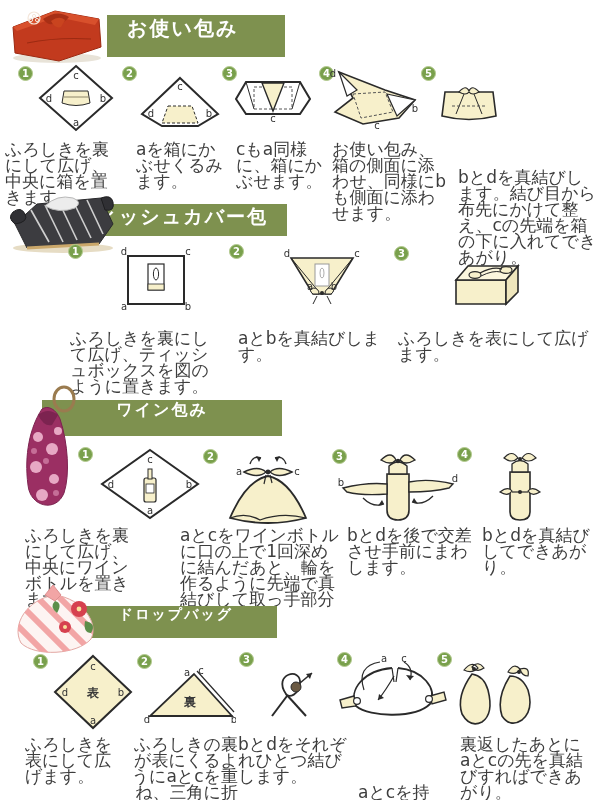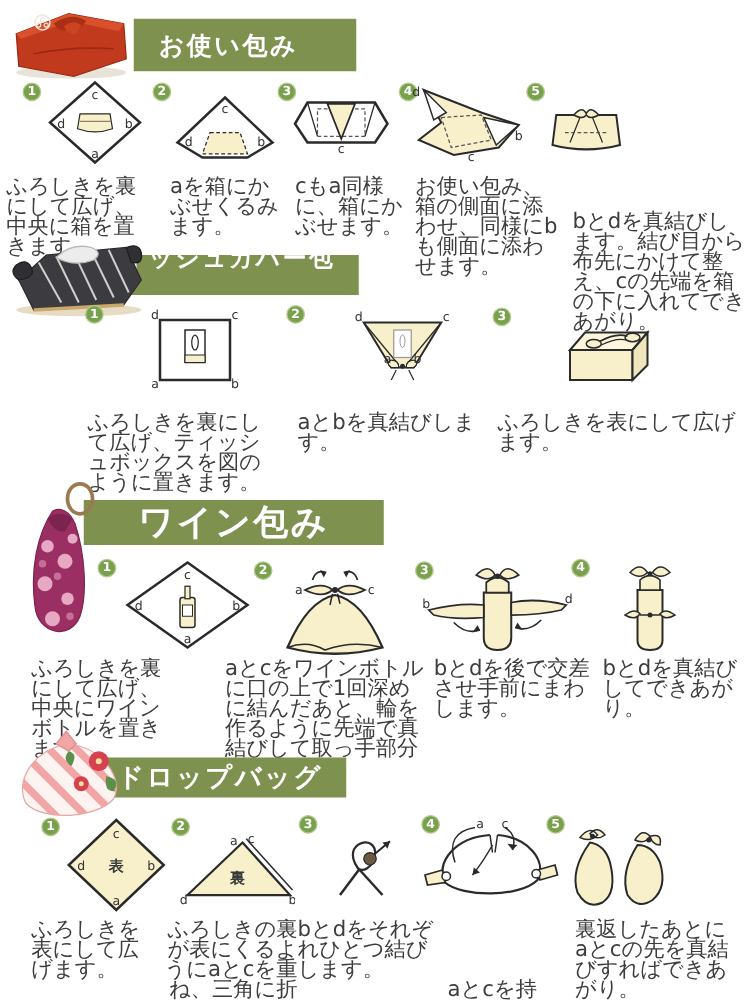--- a/index.html
+++ b/index.html
@@ -1,18 +1,18 @@
 <!DOCTYPE html>
 <html><head>
 <meta charset="utf-8">
 <style>
   html,body{margin:0;padding:0;background:#fff;}
   #page{position:relative;width:600px;height:800px;background:#fff;overflow:hidden;
         font-family:"DejaVu Sans","Liberation Sans",sans-serif;}
-  .banner{position:absolute;background:#7e914f;color:#fff;display:flex;align-items:center;
+  .banner{position:absolute;background:#7e914f;color:#fff;display:flex;align-items:flex-start;
           justify-content:center;font-weight:bold;letter-spacing:2px;}
   .banner.left{justify-content:flex-start;padding-left:20px;box-sizing:border-box;}
   .badge{position:absolute;width:15px;height:15px;border-radius:50%;background:#79a04c;
          border:1px solid #b3ca8f;color:#fff;font-size:10px;font-weight:bold;
          display:flex;align-items:center;justify-content:center;box-sizing:border-box;line-height:1;}
   .cap{position:absolute;font-size:17px;line-height:16px;color:#3d3d3d;}
   .diag{position:absolute;}
   .diag text{font-size:10px;fill:#333;}
   .diag text.cjk{font-size:12px;font-weight:bold;fill:#3a3a3a;}
   .photo{position:absolute;}
@@ -170,21 +170,21 @@
       <polygon points="58,26 70,12 70,38 58,50" fill="#efe6bc" stroke="#2a2a2a" stroke-width="1.6"></polygon>
       <ellipse cx="27" cy="21" rx="6" ry="3.4" fill="#f7f0cb" stroke="#2a2a2a" stroke-width="1.2"></ellipse>
       <ellipse cx="58" cy="16" rx="6" ry="3.4" fill="#f7f0cb" stroke="#2a2a2a" stroke-width="1.2"></ellipse>
       <path d="M32,19 Q45,12 54,15" stroke="#2a2a2a" stroke-width="1.4" fill="none"></path>
       <path d="M33,22 Q45,16 53,18" stroke="#2a2a2a" stroke-width="1" fill="none"></path>
     </svg>
     <div class="cap" style="left:398px;top:330px;width:200px;">ふろしきを表にして広げます。</div>
   </section>
 
   <section>
-    <div class="banner" style="left:67px;top:400px;width:240px;height:36px;font-size:28px;">
+    <div class="banner" style="left:42px;top:400px;width:240px;height:36px;font-size:16px;">
       <span>ワイン包み</span>
     </div>
 
     <svg class="photo" style="left:12px;top:385px;" width="72" height="135" viewBox="0 0 72 135">
       <ellipse cx="52" cy="14" rx="10" ry="12" fill="none" stroke="#9a7b4f" stroke-width="3"></ellipse>
       <path d="M30,24 C18,42 12,70 16,100 C18,122 44,128 52,108 C58,90 56,58 48,34 C44,24 36,20 30,24 Z" fill="#9b2f63" stroke="#7c2350" stroke-width="1"></path>
       <path d="M26,30 Q36,22 46,30 L40,40 Q32,42 26,30 Z" fill="#7c2350"></path>
       <g fill="#e7a8c4">
         <circle cx="26" cy="52" r="5"></circle>
           <circle cx="40" cy="64" r="6"></circle>
@@ -262,21 +262,21 @@
       <path d="M6,10 Q14,1 20,10 Q14,16 6,10 Z M38,10 Q30,1 24,10 Q30,16 38,10 Z" fill="#f7f0cb" stroke="#2a2a2a" stroke-width="1.2"></path>
       <circle cx="22" cy="11" r="2" fill="#2a2a2a"></circle>
       <path d="M2,44 Q10,38 14,43 Q10,49 2,44 Z M42,44 Q34,38 30,43 Q34,49 42,44 Z" fill="#f7f0cb" stroke="#2a2a2a" stroke-width="1.2"></path>
       <circle cx="22" cy="44" r="2" fill="#2a2a2a"></circle>
       <line x1="14" y1="44" x2="30" y2="44" stroke="#2a2a2a" stroke-width="1.2"></line>
     </svg>
     <div class="cap" style="left:482px;top:527px;width:118px;">bとdを真結びしてできあがり。</div>
   </section>
 
   <section>
-    <div class="banner" style="left:75px;top:606px;width:202px;height:32px;font-size:21px;">
+    <div class="banner" style="left:75px;top:606px;width:202px;height:32px;font-size:14px;">
       <span>ドロップバッグ</span>
     </div>
 
     <svg class="photo" style="left:5px;top:583px;" width="100" height="72" viewBox="0 0 100 72">
       <defs>
         <clipPath id="bagclip">
             <path d="M50,12 C22,16 6,42 16,60 C30,74 72,72 86,56 C94,40 78,16 50,12 Z"></path>
           </clipPath>
       </defs>
       <path d="M50,12 C22,16 6,42 16,60 C30,74 72,72 86,56 C94,40 78,16 50,12 Z" fill="#fdf4f2" stroke="#e3a8a4" stroke-width="1"></path>

